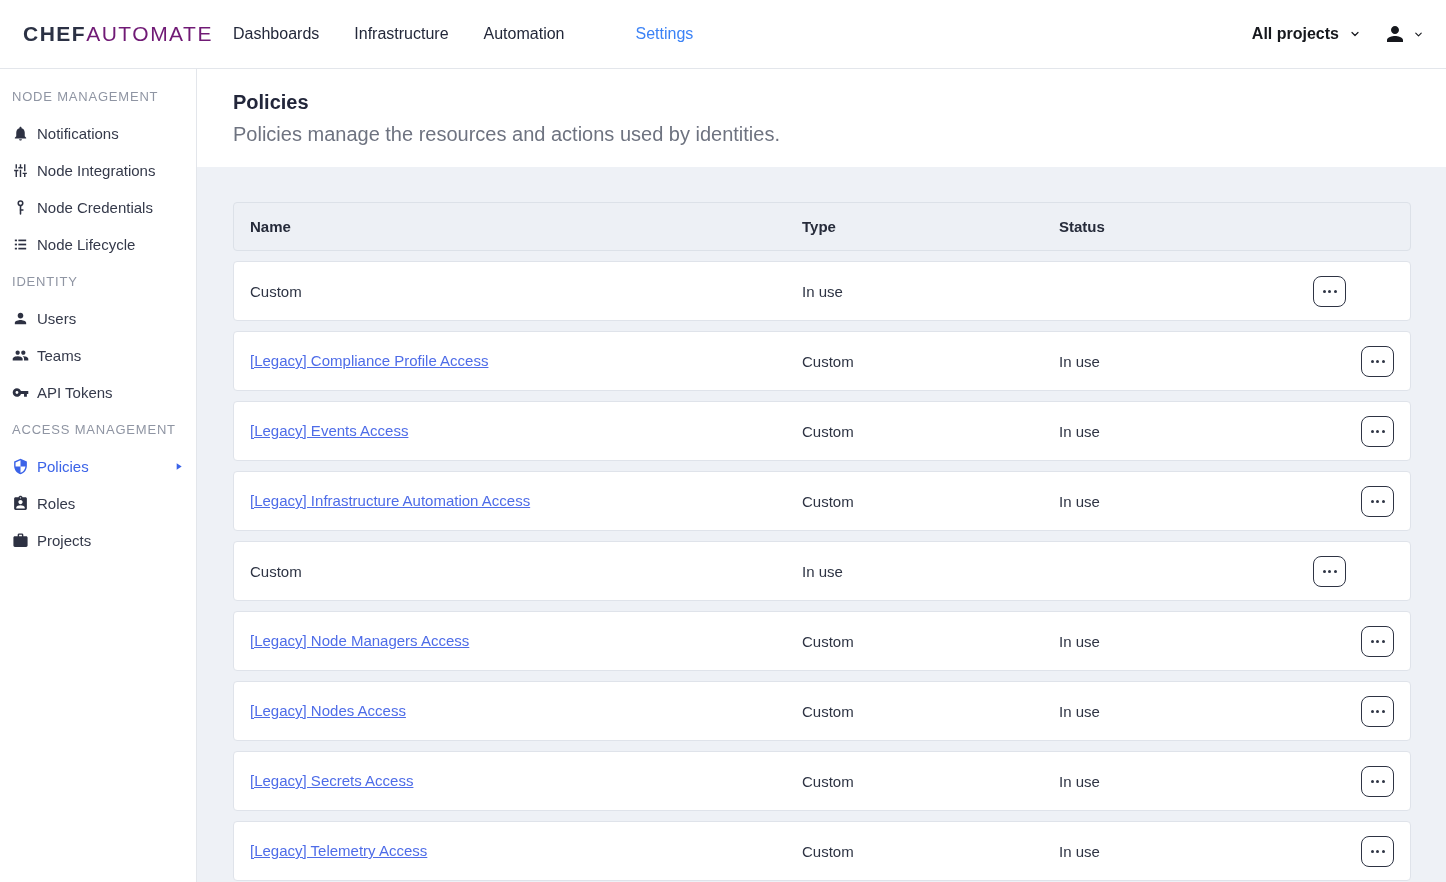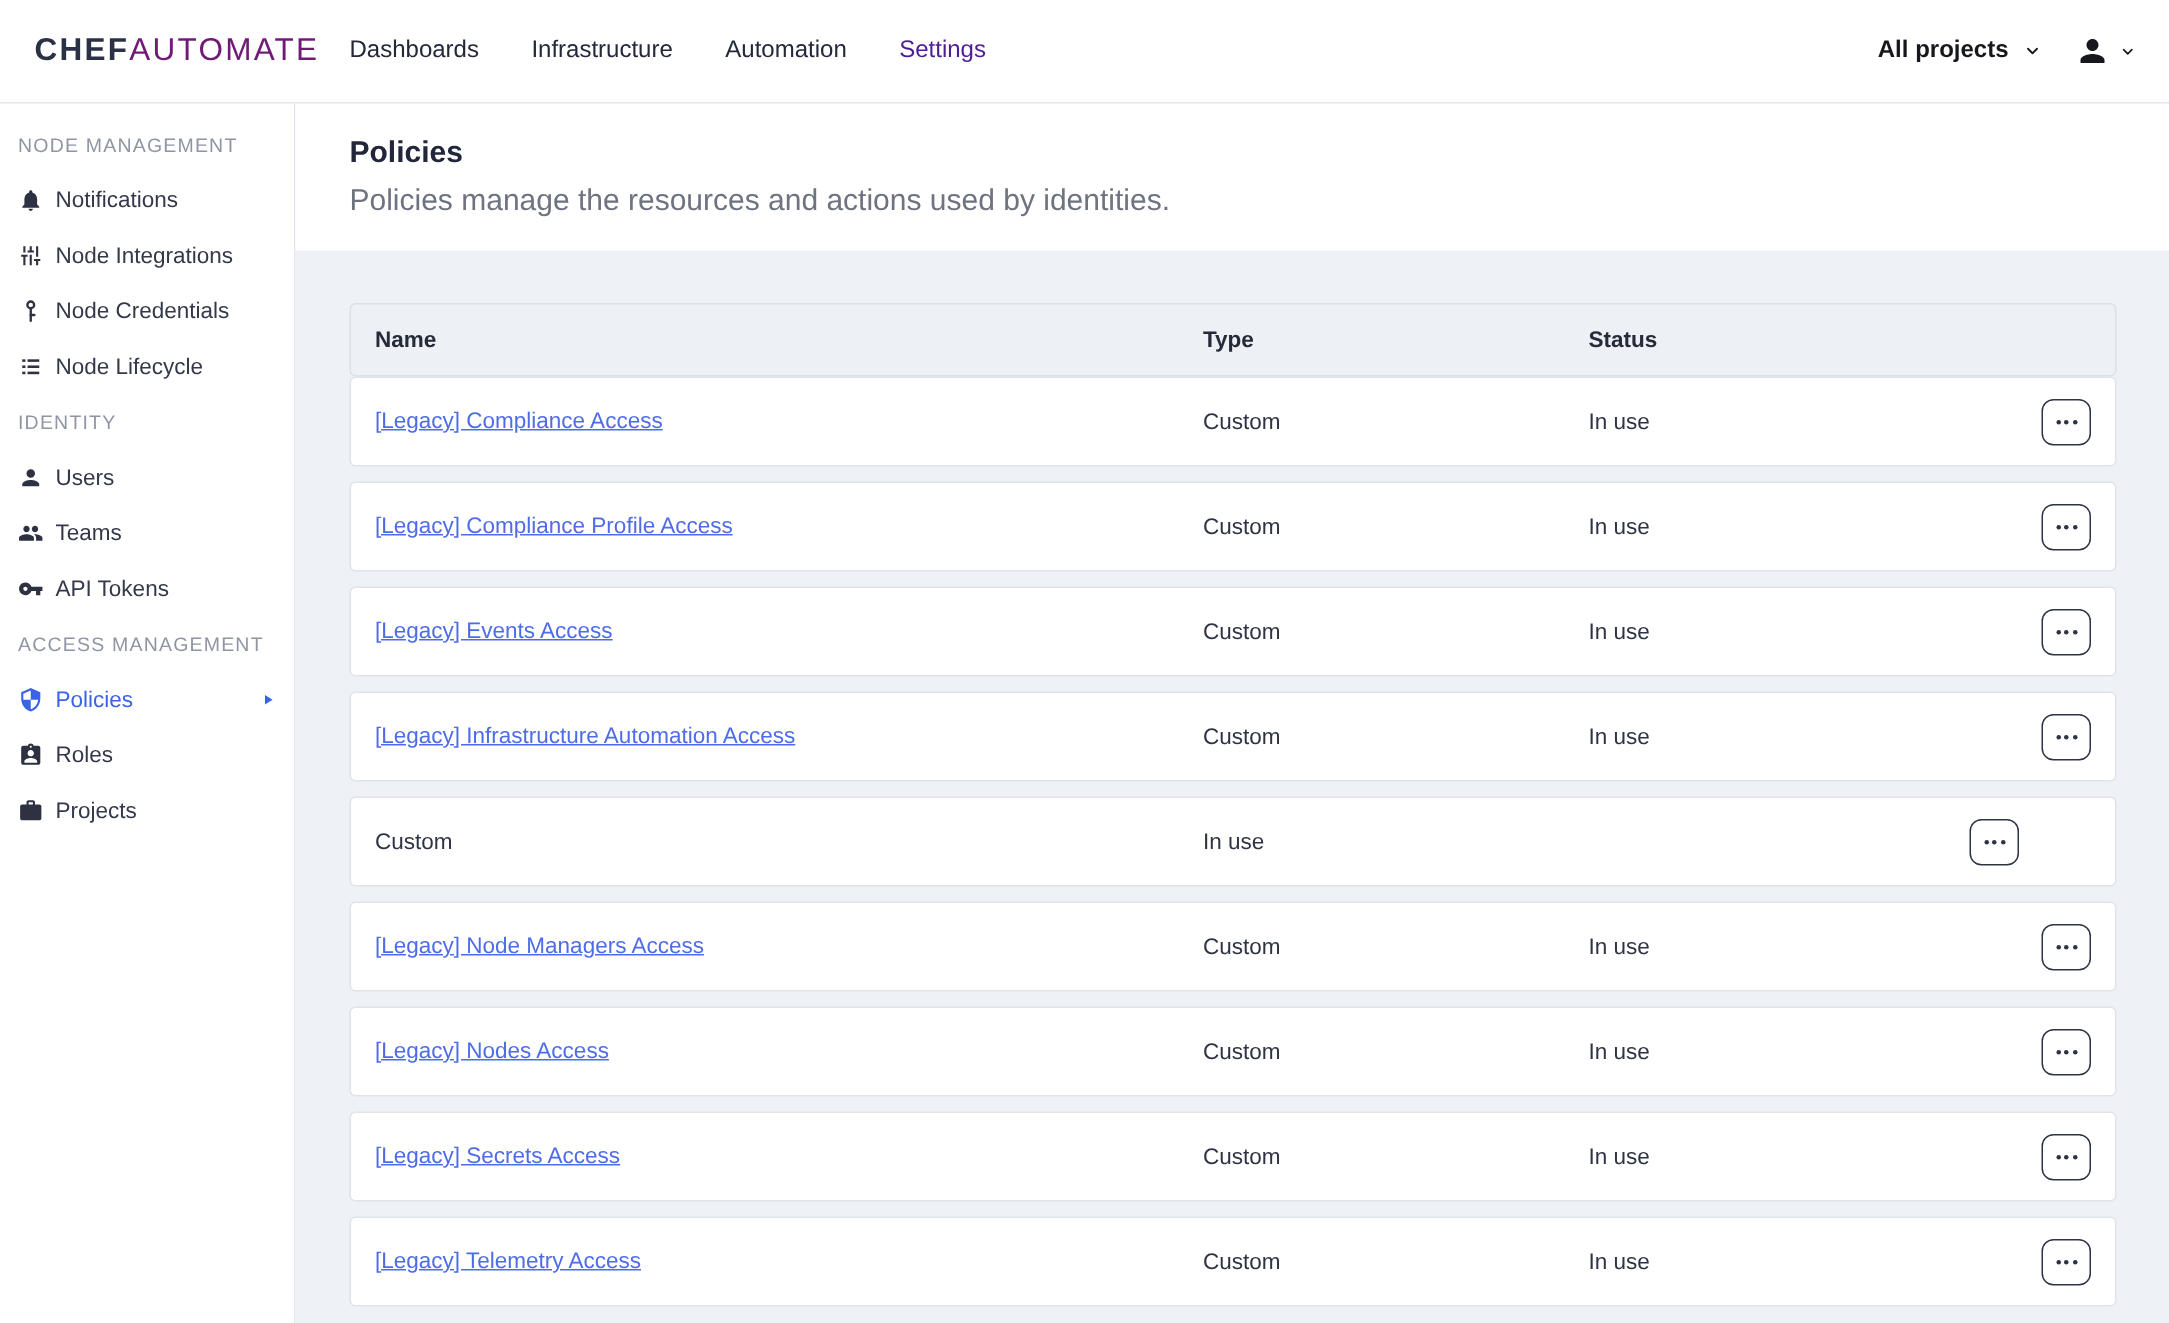--- a/index.html
+++ b/index.html
@@ -8,21 +8,21 @@
 
   
   .topbar { height:69px; background:#fff; border-bottom:1px solid #e3e6eb;
     display:flex; align-items:center; position:relative; z-index:5; }
   .logo { margin-left:23px; width:210px; font-size:21px; letter-spacing:1.5px;
     white-space:nowrap; display:flex; align-items:center; }
   .logo .chef { font-weight:800; color:#2b3144; }
   .logo .automate { font-weight:500; color:#701a75; }
   .mainnav { display:flex; align-items:center; gap:35px; }
   .mainnav a { font-size:16px; color:#23283a; text-decoration:none; cursor:pointer; }
-  .mainnav a.active { color:#4c1d95; }
+  .mainnav a.active { color:#3b82f6;margin-left:36px; }
   .top-right { margin-left:auto; display:flex; align-items:center; gap:22px; padding-right:22px; }
   .proj-drop { display:flex; align-items:center; gap:10px; font-size:16px; font-weight:700;
     color:#16181d; cursor:pointer; }
   .user-menu { display:flex; align-items:center; gap:6px; cursor:pointer; }
   .icon { display:inline-flex; align-items:center; justify-content:center; }
   .icon svg { display:block; }
 
   
   .layout { display:flex; height:813px; }
   .sidebar { width:197px; background:#fff; border-right:1px solid #e3e6eb;
@@ -40,21 +40,21 @@
   .page-header { background:#fff; padding:22px 36px 21px 36px; }
   .page-header h1 { font-size:20px; font-weight:700; color:#22263a; }
   .page-header p { margin-top:9px; font-size:20px; color:#6e7380; }
 
   .content { flex:1; background:#eef1f6; padding:35px 35px 0 36px; overflow:hidden; }
 
   
   .grid-cols { display:grid; grid-template-columns:552px 257px 1fr 48px; align-items:center;
     padding:0 16px; }
   .thead { height:49px; background:#edf0f5; border:1px solid #dce1e8; border-radius:4px;
-    font-size:15px; font-weight:700; color:#262b3a; }
+    margin-bottom:10px; font-size:15px; font-weight:700; color:#262b3a; }
   .trow { height:60px; background:#fff; border:1px solid #dfe3ea; border-radius:4px;
     margin-bottom:10px; }
   .trow a.policy { color:#4e6ce8; font-size:15px; text-decoration:underline; cursor:pointer; }
   .cell { font-size:15px; color:#2e3444; }
   .menu-btn { width:33px; height:31px; border:1.5px solid #2e3444; border-radius:8px;
     background:#fff; display:flex; align-items:center; justify-content:center; gap:2.5px;
     cursor:pointer; justify-self:end; }
   .menu-btn i { width:3px; height:3px; border-radius:50%; background:#2e3444; display:block; }
 </style>
 </head>
@@ -200,21 +200,20 @@
       <p>Policies manage the resources and actions used by identities.</p>
     </div>
     <div class="content">
       <div class="thead grid-cols" id="table-header">
           <div>Name</div>
           <div>Type</div>
           <div>Status</div>
         </div>
       <div id="rows">
           <div class="trow grid-cols">
-            <div><a class="policy">[Legacy] Compliance Access</a></div>
             <div class="cell">Custom</div>
             <div class="cell">In use</div>
             <button class="menu-btn">
               <i></i>
               <i></i>
               <i></i>
             </button>
           </div>
           <div class="trow grid-cols">
             <div><a class="policy">[Legacy] Compliance Profile Access</a></div>

